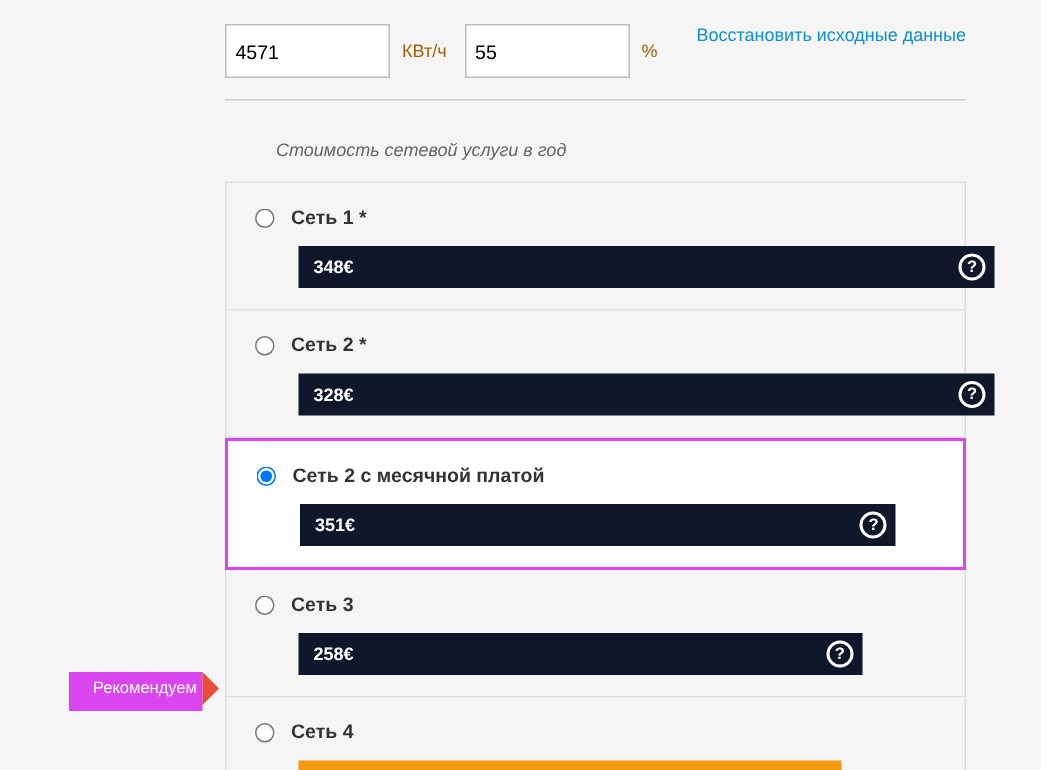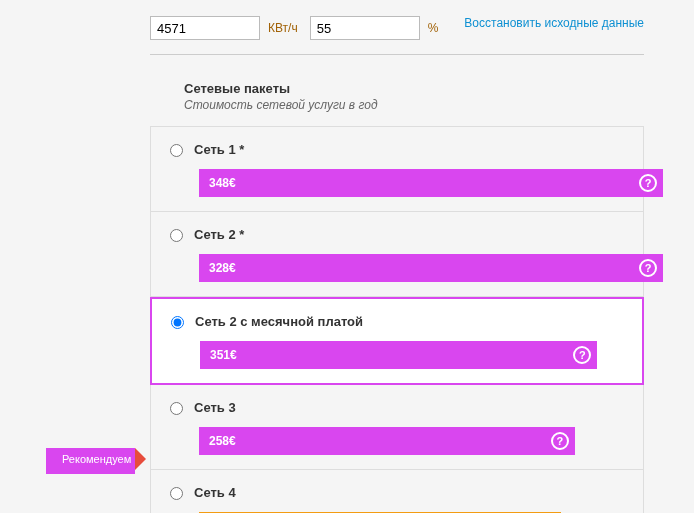--- a/index.html
+++ b/index.html
@@ -25,21 +25,21 @@
     gap: 12px;
     padding-bottom: 14px;
     border-bottom: 1px solid #ccc;
   }
   .input-group {
     display: flex;
     align-items: center;
     gap: 8px;
   }
   input[type="text"] {
-    height: 24px;
+    height: 36px;
     padding: 2px 6px;
     border: 1px solid #bbb;
     font-size: 13px;
     font-family: inherit;
   }
   .input-kwh { width: 110px; }
   .input-pct { width: 110px; }
   .unit { font-size: 12px; color: #a16207; }
   .reset-link {
     color: #0e90d2;
@@ -100,21 +100,21 @@
     margin-left: 34px;
     height: 28px;
     display: flex;
     align-items: center;
     justify-content: space-between;
     padding: 0 6px 0 10px;
     color: #fff;
     font-size: 12px;
     font-weight: bold;
   }
-  .price-bar.blue { background: #d946ef; }
+  .price-bar.blue { background: #0f172a; }
   .price-bar.orange { background: #f39c12; }
   .help-icon {
     width: 18px;
     height: 18px;
     border: 2px solid #fff;
     border-radius: 50%;
     display: flex;
     align-items: center;
     justify-content: center;
     font-size: 11px;
@@ -158,21 +158,20 @@
       </div>
       <div class="input-group">
         <input type="text" class="input-pct" value="55" style="">
         <span class="unit">%</span>
       </div>
       <a class="reset-link">Восстановить исходные данные</a>
     </div>
 
     <div class="section">
       <div class="section-header">
-        <div class="section-title">Сетевые пакеты</div>
         <div class="section-sub">Стоимость сетевой услуги в год</div>
       </div>
       <div class="options" id="options">
           <div class="option">
             <div class="option-head">
               <input type="radio" name="net" style="">
               <label>Сеть 1 *</label>
             </div>
             <div class="price-bar blue" style="width: 100%;">
               <span>348€</span>

